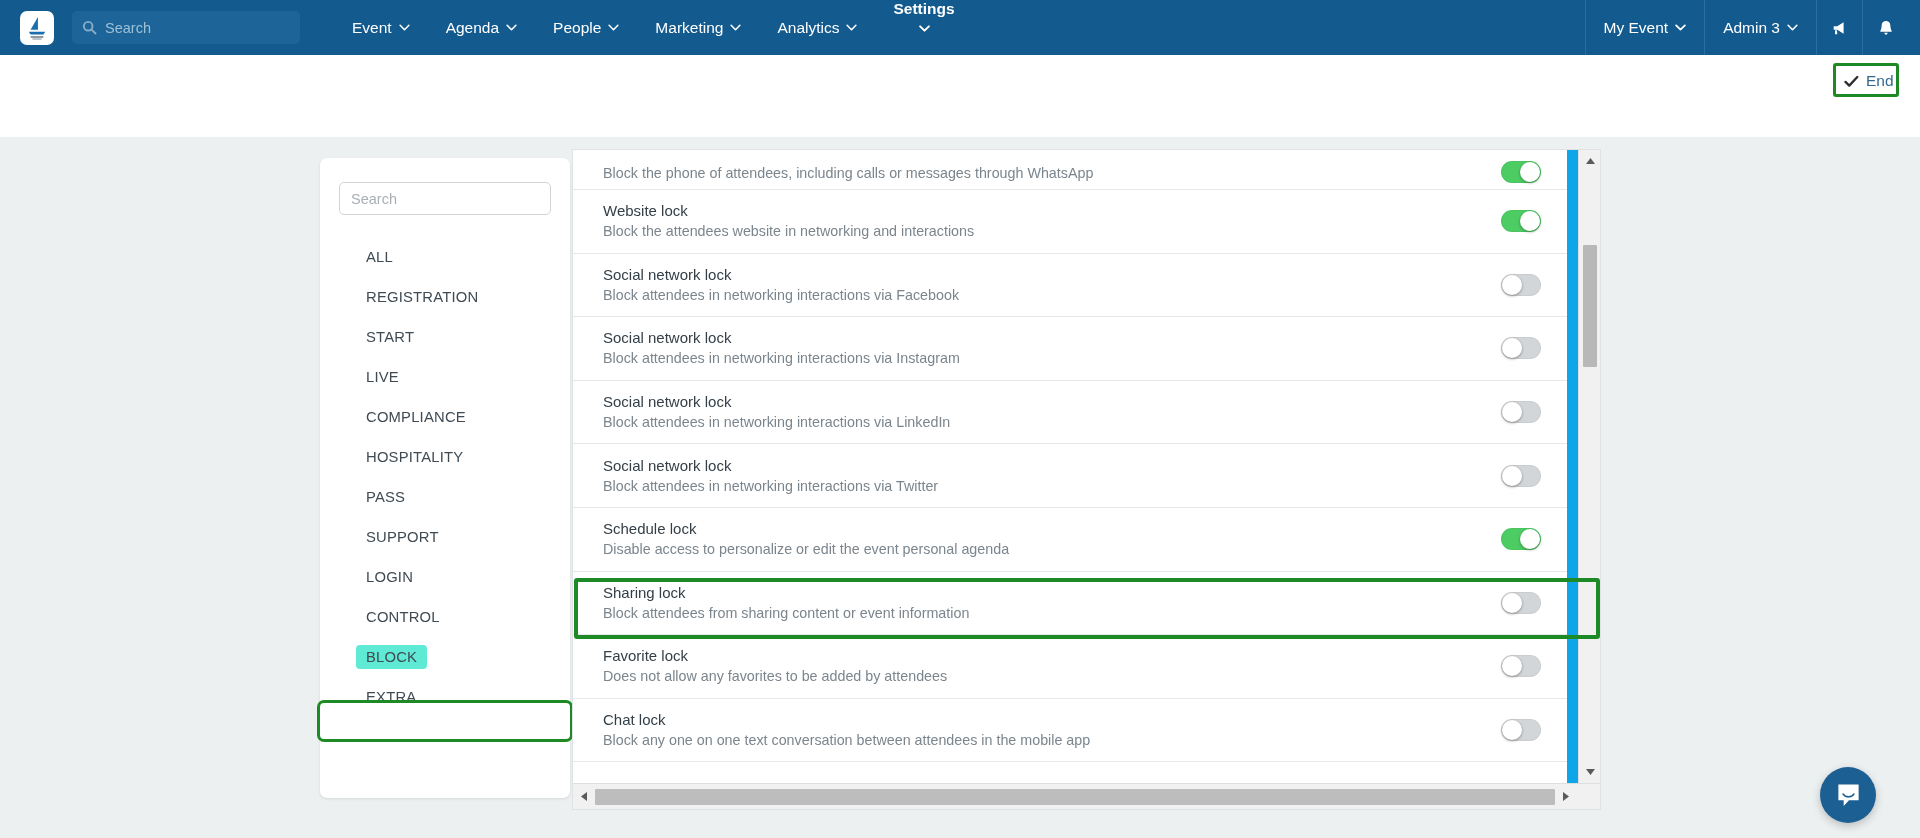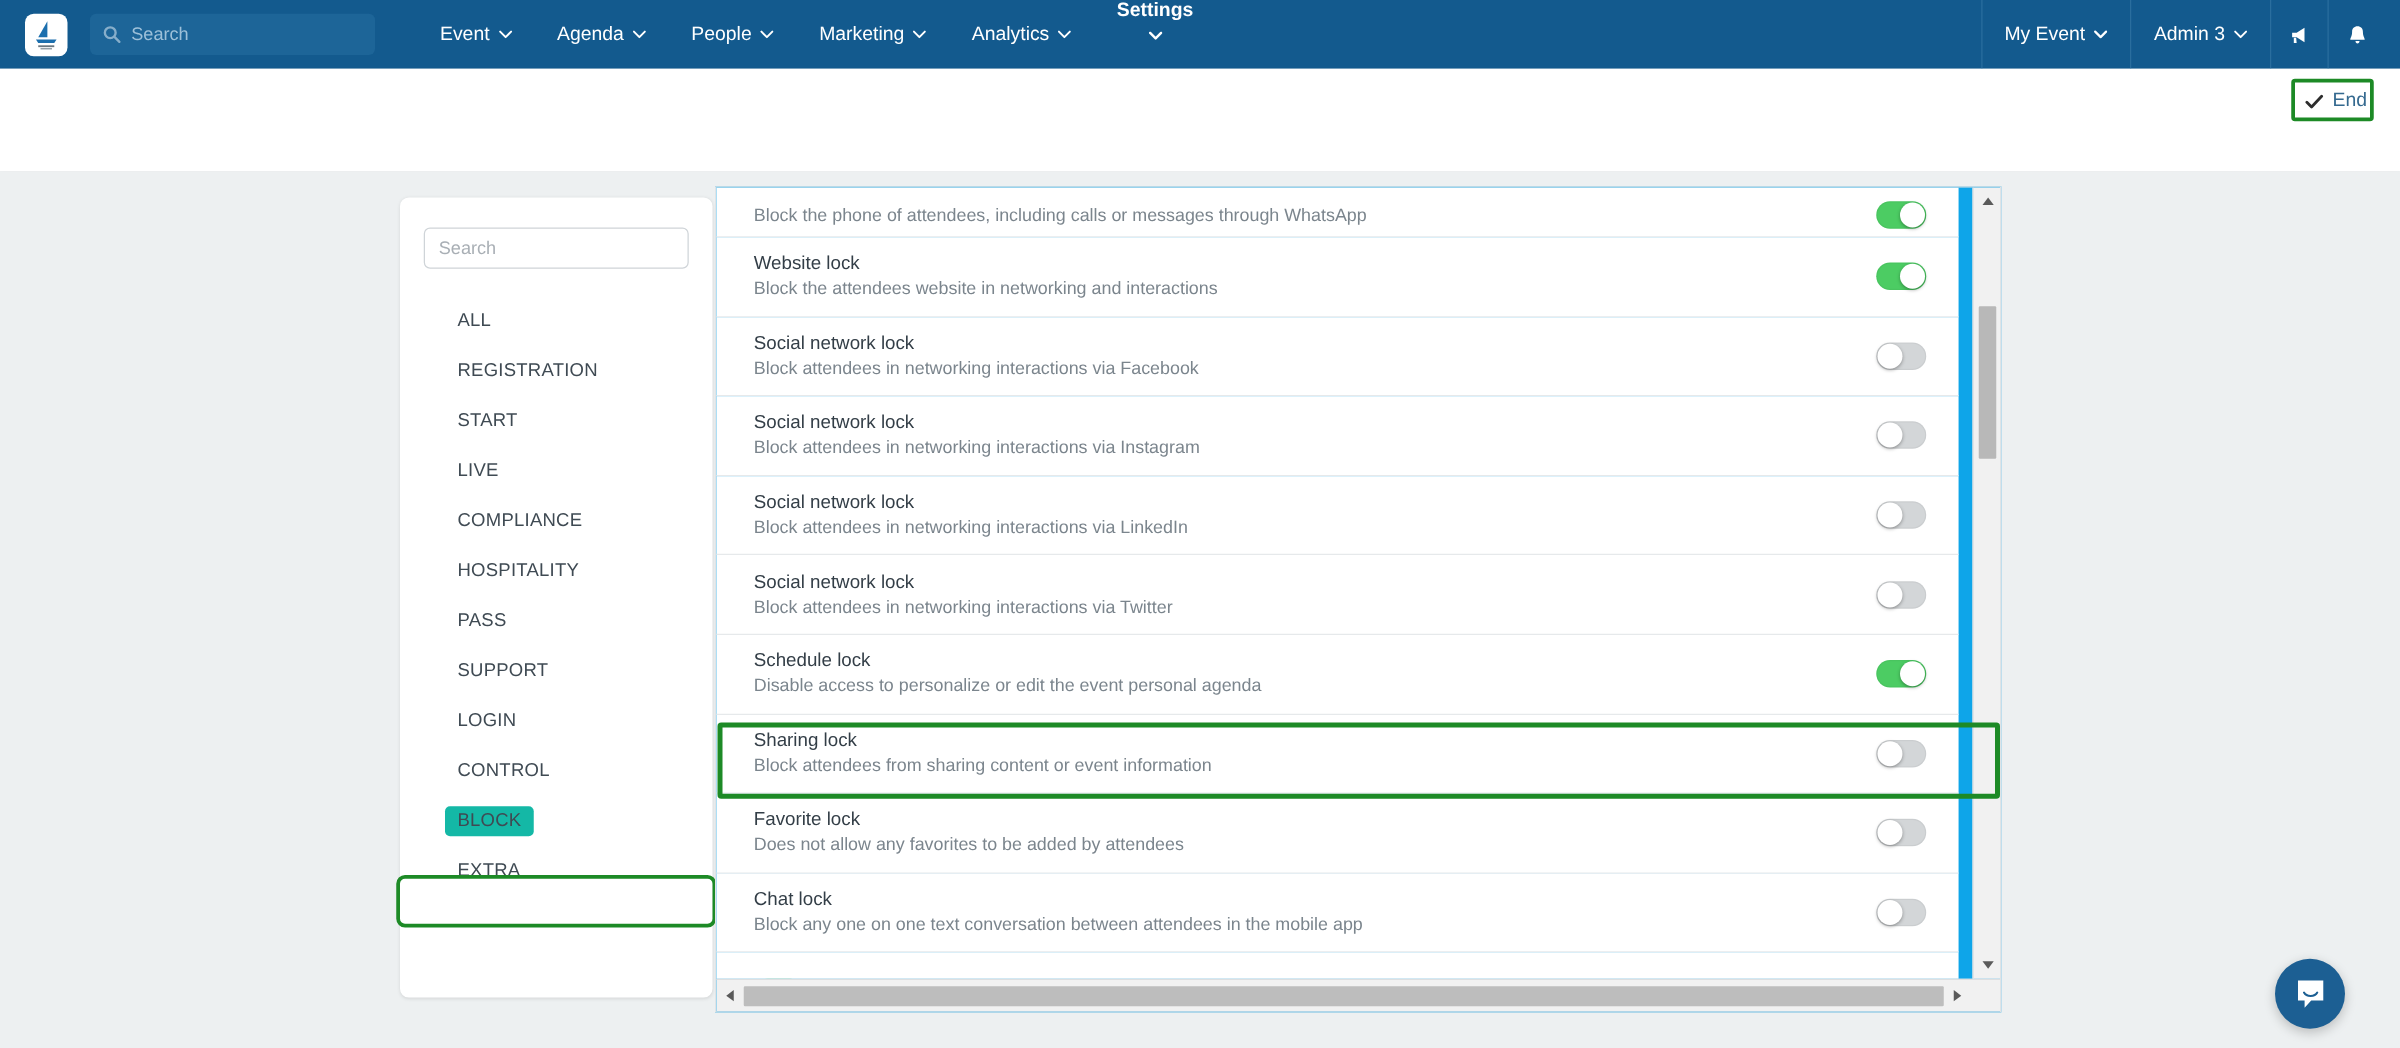--- a/index.html
+++ b/index.html
@@ -100,21 +100,21 @@
     outline: none; font-family: "Liberation Sans", sans-serif;
   }
   .cat-search::placeholder { color: #a9afb5; }
   .cat-list { margin-top: 22px; }
   .cat-item {
     height: 40px; display: flex; align-items: center;
     padding-left: 36px; font-size: 14.8px; color: #3f4a53;
     letter-spacing: .2px; cursor: pointer;
   }
   .cat-item .pill { padding: 4px 10px; border-radius: 4px; }
-  .cat-item.selected .pill { background: #14b8a6; }
+  .cat-item.selected .pill { background: #5eead4; }
   .block-highlight {
     position: absolute; left: 317px; top: 563px;
     width: 256px; height: 42px;
     border: 3px solid #1d8a26; border-radius: 7px;
     pointer-events: none;
   }
 
   
   .list-card {
     position: absolute; left: 572px; top: 0px;

